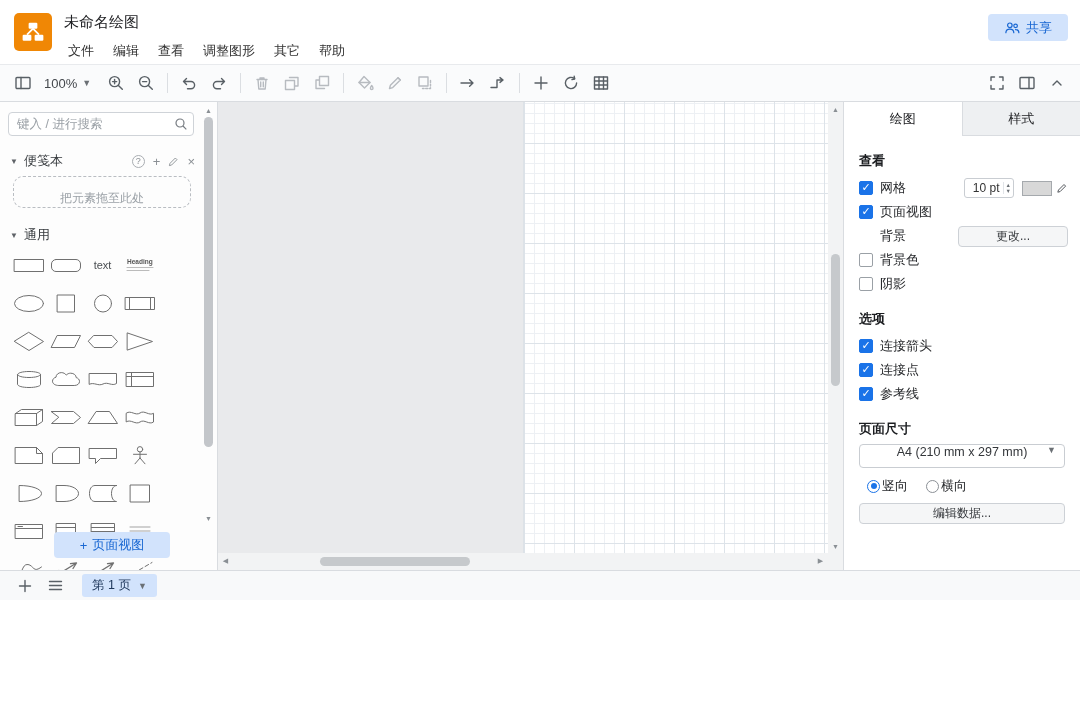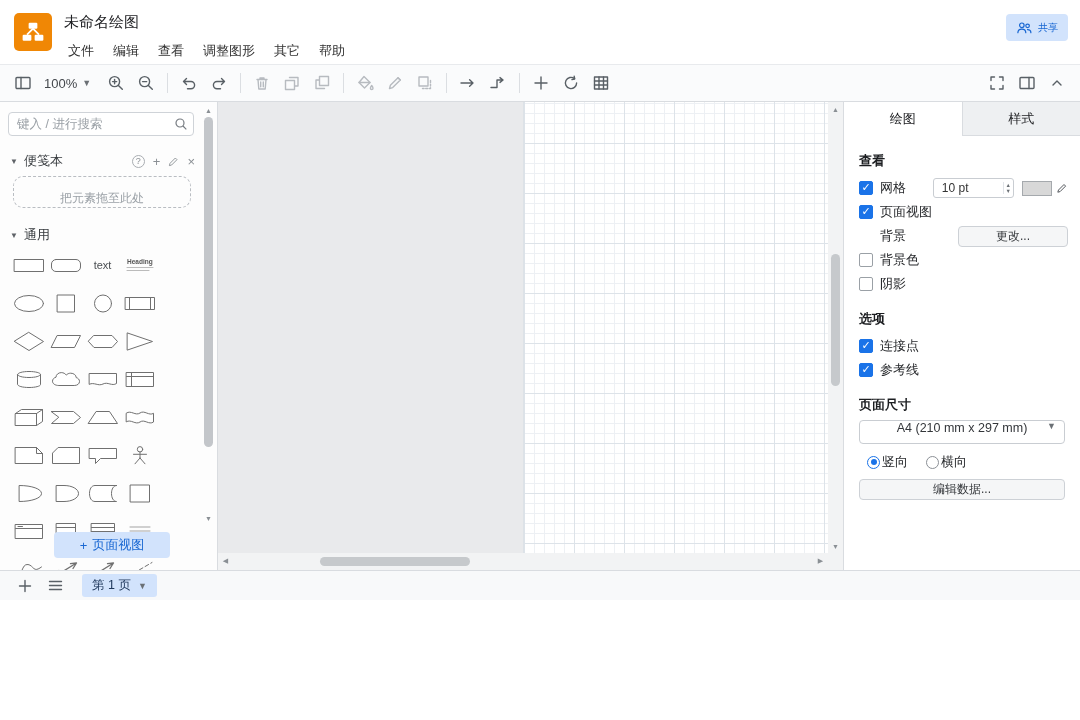--- a/index.html
+++ b/index.html
@@ -6,21 +6,21 @@
   html,body { width:1080px; height:720px; }
   body { font-family: "Liberation Sans", "DejaVu Sans", sans-serif; background:#fff; }
   .app { position:relative; width:1080px; height:600px; overflow:hidden; background:#fff; color:#202124; }
 
   
   .header { position:absolute; left:0; top:0; right:0; height:64px; background:#fff; }
   .logo { position:absolute; left:14px; top:13px; width:38px; height:38px; background:#f08705; border-radius:5px; display:flex; align-items:center; justify-content:center; }
   .doc-title { position:absolute; left:64px; top:13px; font-size:15px; color:#202124; }
   .menubar { position:absolute; left:66px; top:40px; display:flex; font-size:13px; color:#333; }
   .menu-item { margin-right:15px; padding:2px 2px; cursor:default; }
-  .share-btn { position:absolute; right:12px; top:14px; height:27px; background:#d2e3fc; color:#1967d2; border:none; border-radius:4px; font-size:10px; display:flex; align-items:center; gap:6px; padding:0 10px; font-family:inherit; }
+  .share-btn { position:absolute; right:12px; top:14px; height:27px; background:#d2e3fc; color:#1967d2; border:none; border-radius:4px; font-size:13px; display:flex; align-items:center; gap:6px; padding:0 16px; font-family:inherit; }
 
   
   .toolbar { position:absolute; left:0; top:64px; right:0; height:38px; background:#fafbfc; border-top:1px solid #e8eaed; border-bottom:1px solid #d9dce0; display:flex; align-items:center; padding:0 8px; }
   .tbtn { width:30px; height:28px; display:flex; align-items:center; justify-content:center; border-radius:4px; flex:none; }
   .ticon { stroke:#596066; fill:none; stroke-width:1.4; stroke-linecap:round; stroke-linejoin:round; }
   .dis .ticon { stroke:#b7bbc0; }
   .sep { width:1px; height:20px; background:#dbdee2; margin:0 6px; flex:none; }
   .zoombox { display:flex; align-items:center; gap:5px; margin:0 10px 0 6px; font-size:13px; color:#44484d; flex:none; }
   .caret { font-size:9px; color:#6b7075; }
   .tb-spacer { flex:1; }
@@ -71,21 +71,21 @@
   .fp-tab.active { background:#fff; border-bottom:1px solid transparent; }
   .fp-tab + .fp-tab { border-left:1px solid #d9dce0; }
   .fp-content { padding:8px 12px 0 15px; font-size:13px; color:#27292c; }
   .fp-title { font-weight:bold; margin:8px 0 6px; color:#1c1e21; }
   .prop-row { display:flex; align-items:center; height:24px; }
   .chk { width:14px; height:14px; border:1px solid #9aa0a6; border-radius:2px; background:#fff; margin-right:7px; flex:none; position:relative; }
   .chk.on { background:#1a73e8; border-color:#1a73e8; }
   .chk.on::after { content:"✓"; position:absolute; left:1.5px; top:-1.5px; color:#fff; font-size:11px; }
   .prop-label { color:#27292c; }
   .grow { flex:1; }
-  .spinbox { display:flex; align-items:center; border:1px solid #c9cdd2; border-radius:3px; background:#fff; height:20px; padding-left:5px; font-size:12px; color:#333;gap:31px; }
+  .spinbox { display:flex; align-items:center; border:1px solid #c9cdd2; border-radius:3px; background:#fff; height:20px; padding-left:5px; font-size:12px; color:#333; }
   .spin-val { min-width:30px; text-align:right; }
   .spin-btns { display:flex; flex-direction:column; justify-content:center; margin-left:3px; border-left:1px solid #e1e4e8; padding:0 2px; }
   .spin-btns span { font-size:5.5px; line-height:6px; color:#6b7075; }
   .swatch-wrap { display:flex; align-items:center; gap:4px; margin-left:8px; }
   .swatch { width:30px; height:15px; background:#d8d8d8; border:1px solid #a5a9ad; }
   .fp-btn { background:#f5f6f7; border:1px solid #cdd1d6; border-radius:4px; font-size:12px; color:#33363a; height:21px; display:flex; align-items:center; justify-content:center; font-family:inherit; }
   .bg-btn { width:110px; margin-left:auto; }
   .fullw { width:206px; margin-top:8px; }
   .select { width:206px; height:24px; border:1px solid #c9cdd2; border-radius:4px; background:#fff; display:flex; align-items:flex-start; justify-content:center; font-size:12.5px; color:#33363a; position:relative; margin-top:4px; }
   .select .caret { position:absolute; right:8px; }
@@ -643,20 +643,24 @@
 
       <div class="prop-row">
         <span class="chk"></span>
         <span class="prop-label">阴影</span>
       </div>
 
       <div class="fp-title" style="margin-top:14px;">选项</div>
 
       <div class="prop-row">
         <span class="chk on"></span>
+        <span class="prop-label">连接箭头</span>
+      </div>
+      <div class="prop-row">
+        <span class="chk on"></span>
         <span class="prop-label">连接点</span>
       </div>
       <div class="prop-row">
         <span class="chk on"></span>
         <span class="prop-label">参考线</span>
       </div>
 
       <div class="fp-title" style="margin-top:14px;">页面尺寸</div>
 
       <div class="select">

